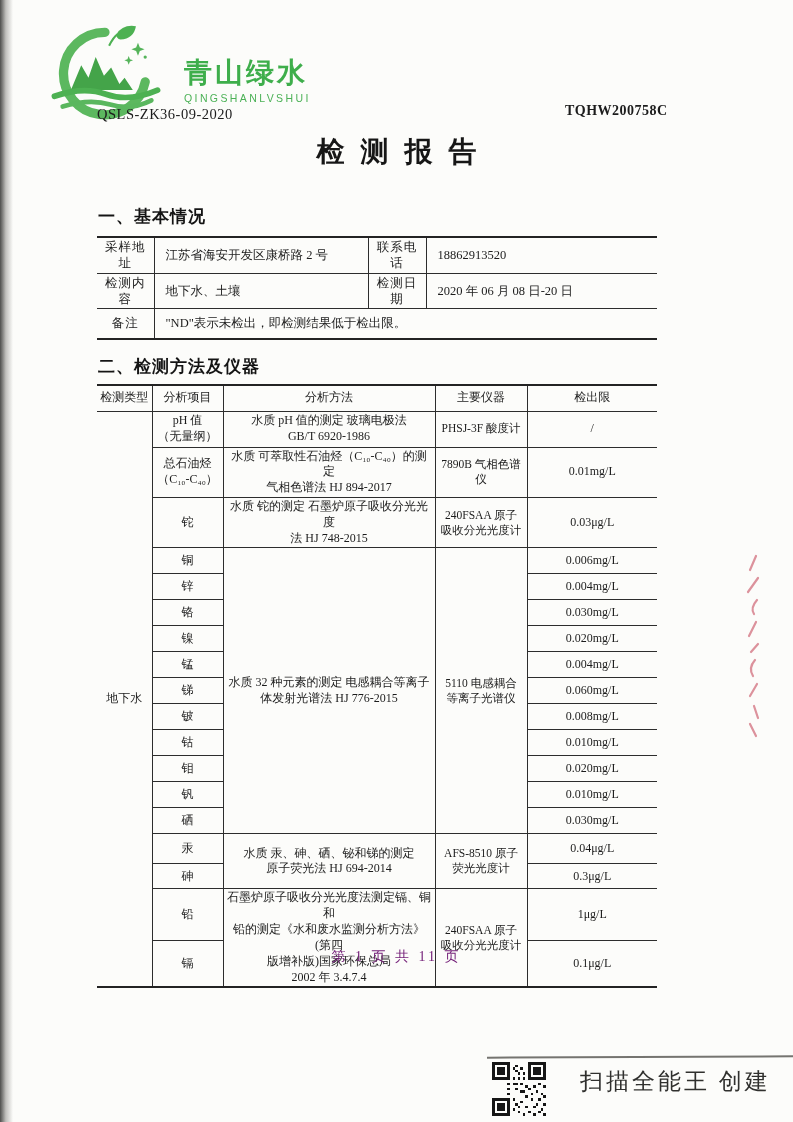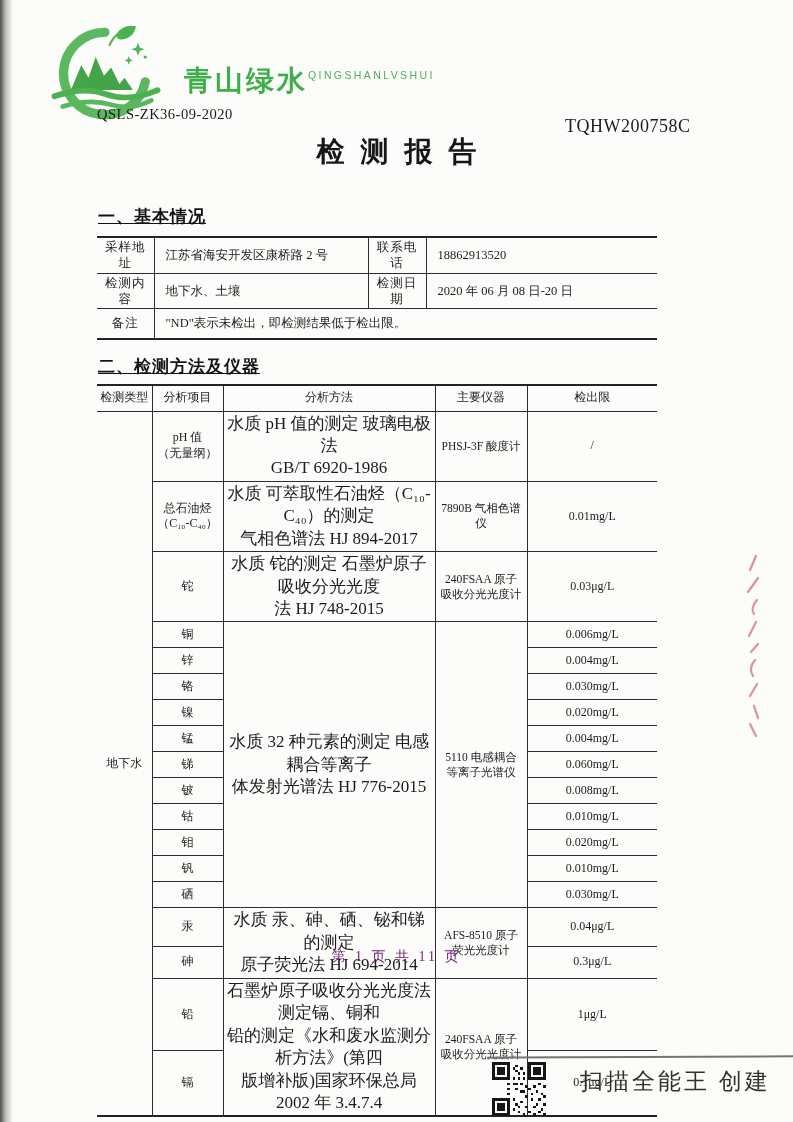--- a/index.html
+++ b/index.html
@@ -6,30 +6,30 @@
   body{
     width:793px;height:1122px;position:relative;overflow:hidden;
     background:#fcfcfa;color:#1c1c1c;
     font-family:"Liberation Serif","DejaVu Serif",serif;
   }
   .scan-edge-left{
     position:absolute;left:0;top:0;bottom:0;width:13px;
     background:linear-gradient(90deg,rgba(48,48,46,.85) 0%,rgba(120,118,114,.45) 45%,rgba(190,188,184,0) 100%);
   }
   .logo{position:absolute;left:40px;top:22px;display:flex;align-items:center;gap:12px;}
-  .brand{display:flex;flex-direction:row;margin-top:20px;}
+  .brand{display:flex;flex-direction:column;margin-top:20px;}
   .brand-cn{font-size:28px;font-weight:700;color:#3eae4b;letter-spacing:3px;line-height:1.1;
             font-family:"Liberation Sans","DejaVu Sans",sans-serif;}
   .brand-en{font-size:10.5px;color:#4bb156;letter-spacing:2.4px;margin-top:3px;
             font-family:"Liberation Sans","DejaVu Sans",sans-serif;text-align:center;}
   .code-left{position:absolute;left:97px;top:106px;font-size:14.5px;letter-spacing:.5px;}
-  .code-right{position:absolute;left:565px;top:116px;font-size:18px;letter-spacing:.5px;}
+  .code-right{position:absolute;left:565px;top:103px;font-size:14px;letter-spacing:.5px;font-weight:bold;}
   .title{position:absolute;left:0;top:133px;width:100%;text-align:center;
          font-size:28px;font-weight:700;letter-spacing:16px;text-indent:16px;color:#161616;}
-  .sec-heading{position:absolute;left:98px;font-size:17px;font-weight:700;letter-spacing:1px;color:#141414;text-decoration:underline;}
+  .sec-heading{position:absolute;left:98px;font-size:17px;font-weight:700;letter-spacing:1px;color:#141414;}
   .h1{top:205px;} .h2{top:355px;}
 
   table{border-collapse:collapse;table-layout:fixed;}
   .t1{position:absolute;left:97px;top:236px;width:560px;font-size:12.5px;
       border-top:2.6px solid #232323;border-bottom:2.6px solid #232323;}
   .t1 td{border:1.2px solid #2d2d2d;height:27px;padding:1px 6px;line-height:1.3;}
   .t1 td:first-child{border-left:none;}
   .t1 td:last-child{border-right:none;}
   .t1 tr:first-child td{border-top:none;}
   .t1 tr:last-child td{border-bottom:none;}
@@ -37,21 +37,21 @@
   .t1 .val{text-align:left;padding-left:11px;}
 
   .t2{position:absolute;left:97px;top:384px;width:560px;font-size:12px;text-align:center;
       border-top:2.6px solid #232323;border-bottom:2.6px solid #232323;}
   .t2 td,.t2 th{border:1.2px solid #2d2d2d;padding:1px 3px;line-height:1.32;font-weight:normal;
                 white-space:pre-line;vertical-align:middle;}
   .t2 td:first-child,.t2 th:first-child{border-left:none;}
   .t2 td:last-child,.t2 th:last-child{border-right:none;}
   .t2 tr:first-child th{border-top:none;}
   .t2 tr:last-child td{border-bottom:none;}
-  .t2 .cell-method{font-size:17px;}
+  .t2 .cell-method{font-size:12px;}
   .t2 .cell-instr{font-size:11.5px;margin-left:12px;}
   .rh-head{height:26px;} .rh-2l{height:36px;} .rh-tl{height:33px;} .rh-el{height:26px;}
   .rh-hg{height:30px;} .rh-as{height:25px;} .rh-pb{height:32px;} .rh-cd{height:29px;}
 
   .page-footer{position:absolute;left:0;top:948px;width:100%;text-align:center;
                font-size:14px;letter-spacing:3px;color:#701a75;}
 
   .scan-line{position:absolute;left:487px;top:1056px;width:306px;height:1.6px;background:#757470;
              transform:rotate(-.25deg);}
   .qr{position:absolute;left:492px;top:1062px;width:54px;height:54px;}

